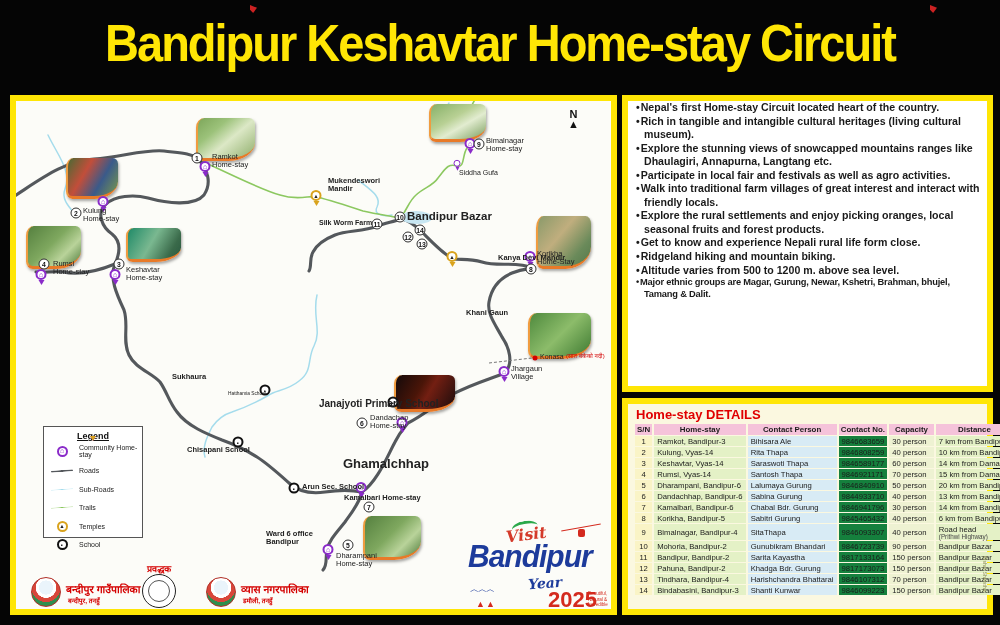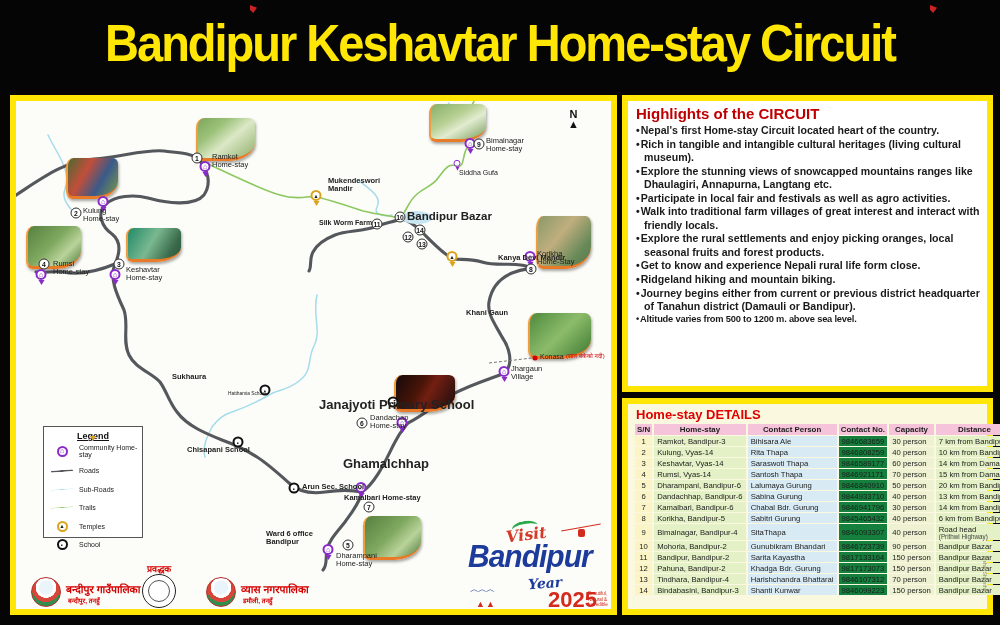--- a/index.html
+++ b/index.html
@@ -291,47 +291,46 @@
 Home-stay</div>
       <div class="map-label" data-interactable="false" style="left: 110px; top: 165px; font-size: 7.5px; font-weight: normal;">Keshavtar
 Home-stay</div>
       <div class="map-label" data-interactable="false" style="left: 450px; top: 208px; font-size: 7.5px; font-weight: bold;">Khani Gaun</div>
       <div class="map-label" data-interactable="false" style="left: 524px; top: 252px; font-size: 7px; font-weight: normal;">Konasa</div>
       <div class="map-label" data-interactable="false" style="left: 550px; top: 252px; font-size: 6px; font-weight: normal; color: rgb(212, 0, 0);">(सात बंकेको नदी)</div>
       <div class="map-label" data-interactable="false" style="left: 495px; top: 264px; font-size: 7.5px; font-weight: normal;">Jhargaun
 Village</div>
       <div class="map-label" data-interactable="false" style="left: 156px; top: 272px; font-size: 7.5px; font-weight: bold;">Sukhaura</div>
       <div class="map-label" data-interactable="false" style="left: 212px; top: 290px; font-size: 4.8px; font-weight: normal;">Hatthamia School</div>
-      <div class="map-label" data-interactable="false" style="left: 303px; top: 297px; font-size: 13px; font-weight: bold;">Janajyoti Primary School</div>
+      <div class="map-label" data-interactable="false" style="left: 303px; top: 297px; font-size: 10px; font-weight: bold;">Janajyoti Primary School</div>
       <div class="map-label" data-interactable="false" style="left: 354px; top: 313px; font-size: 7.5px; font-weight: normal;">Dandachap
 Home-stay</div>
       <div class="map-label" data-interactable="false" style="left: 171px; top: 345px; font-size: 7.5px; font-weight: bold;">Chisapani School</div>
       <div class="map-label" data-interactable="false" style="left: 327px; top: 356px; font-size: 13px; font-weight: bold;">Ghamalchhap</div>
       <div class="map-label" data-interactable="false" style="left: 286px; top: 382px; font-size: 7.5px; font-weight: bold;">Arun Sec. School</div>
       <div class="map-label" data-interactable="false" style="left: 328px; top: 393px; font-size: 7.5px; font-weight: bold;">Kamalbari Home-stay</div>
       <div class="map-label" data-interactable="false" style="left: 250px; top: 429px; font-size: 7.5px; font-weight: bold;">Ward 6 office
 Bandipur</div>
       <div class="map-label" data-interactable="false" style="left: 320px; top: 451px; font-size: 7.5px; font-weight: normal;">Dharampani
 Home-stay</div>
     </div>
 </div>
 
 <div class="panel hl-panel" data-interactable="false">
-  <div class="hl-head" data-interactable="false">Highlights of the CIRCUIT</div>
   <ul class="hl-list" id="highlights-list" data-interactable="false">
       <li data-interactable="false">Nepal's first Home-stay Circuit located heart of the country.</li>
       <li data-interactable="false">Rich in tangible and intangible cultural heritages (living cultural museum).</li>
       <li data-interactable="false">Explore the stunning views of snowcapped mountains ranges like Dhaulagiri,  Annapurna, Langtang etc.</li>
       <li data-interactable="false">Participate in local fair and festivals as well as agro activities.</li>
       <li data-interactable="false">Walk into traditional farm villages of great interest and interact with friendly locals.</li>
       <li data-interactable="false">Explore the rural settlements and enjoy picking oranges, local seasonal fruits and forest products.</li>
       <li data-interactable="false">Get to know and experience Nepali rural life form close.</li>
       <li data-interactable="false">Ridgeland hiking and mountain biking.</li>
-      <li data-interactable="false">Journey begins either from current or previous district headquarter of Tanahun district (Damauli or Bandipur).</li>
       <li data-interactable="false">Altitude varies from 500 to 1200 m. above sea level.</li>
+      <li data-interactable="false">Major ethnic groups are Magar, Gurung, Newar, Kshetri, Brahman, bhujel, Tamang &amp; Dalit.</li>
     </ul>
 </div>
 
 <div class="panel tb-panel" data-interactable="false">
   <div class="tb-head" data-interactable="false">Home-stay DETAILS</div>
   <table class="hs" data-interactable="false">
     <thead>
         <tr id="hs-head" data-interactable="false">
           <th data-interactable="false">S/N</th>
           <th data-interactable="false">Home-stay</th>

